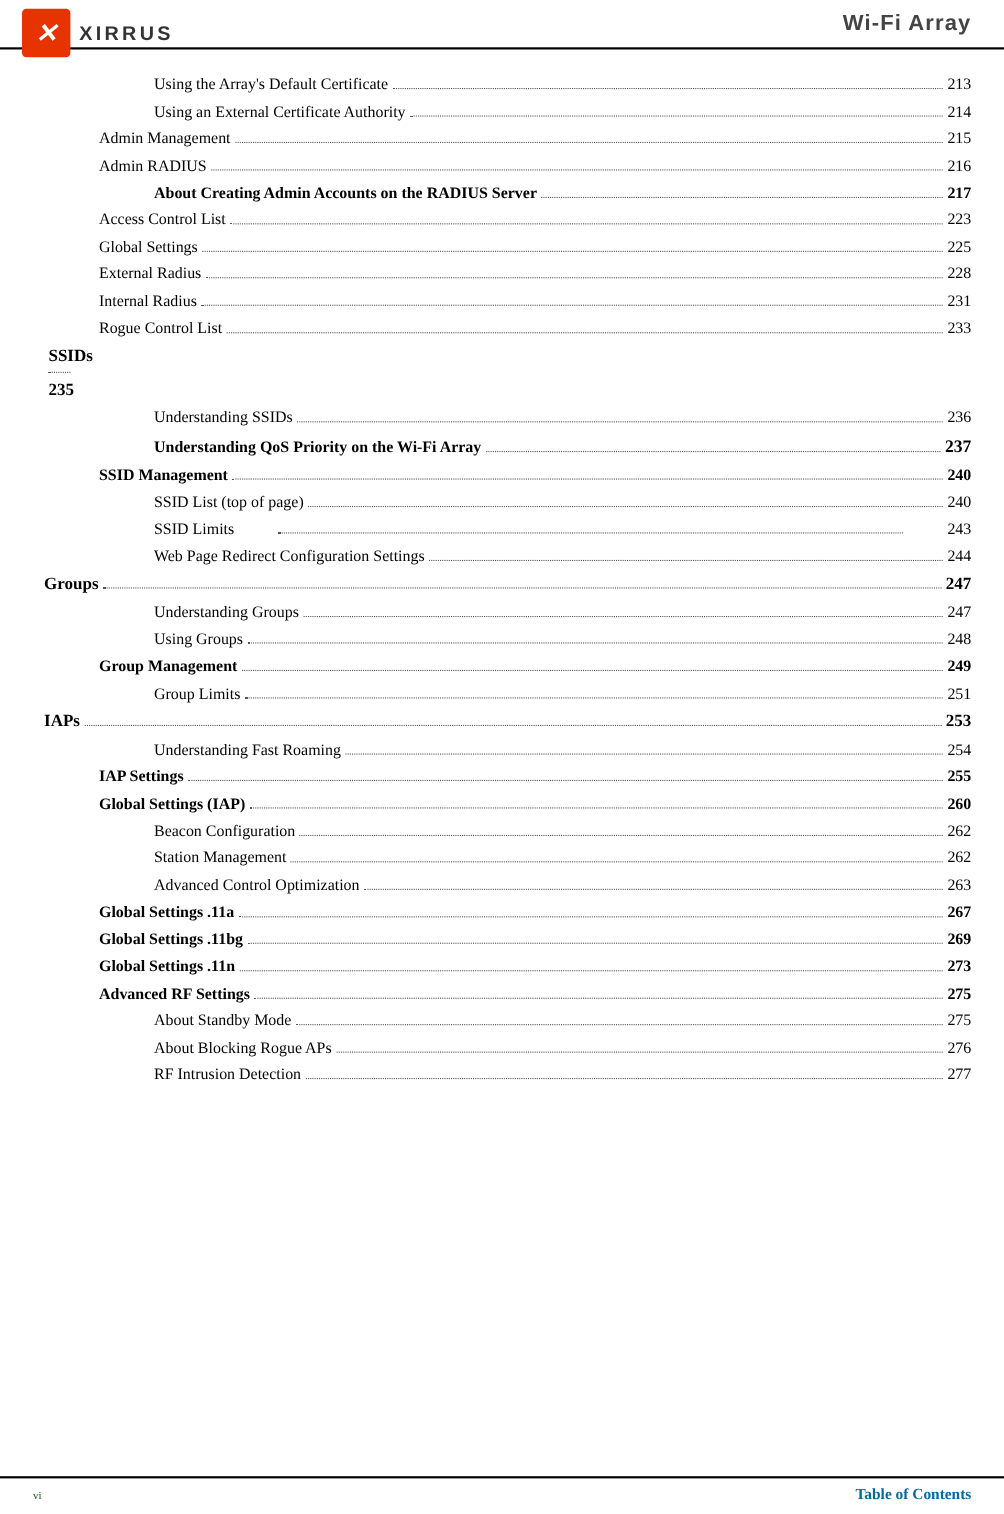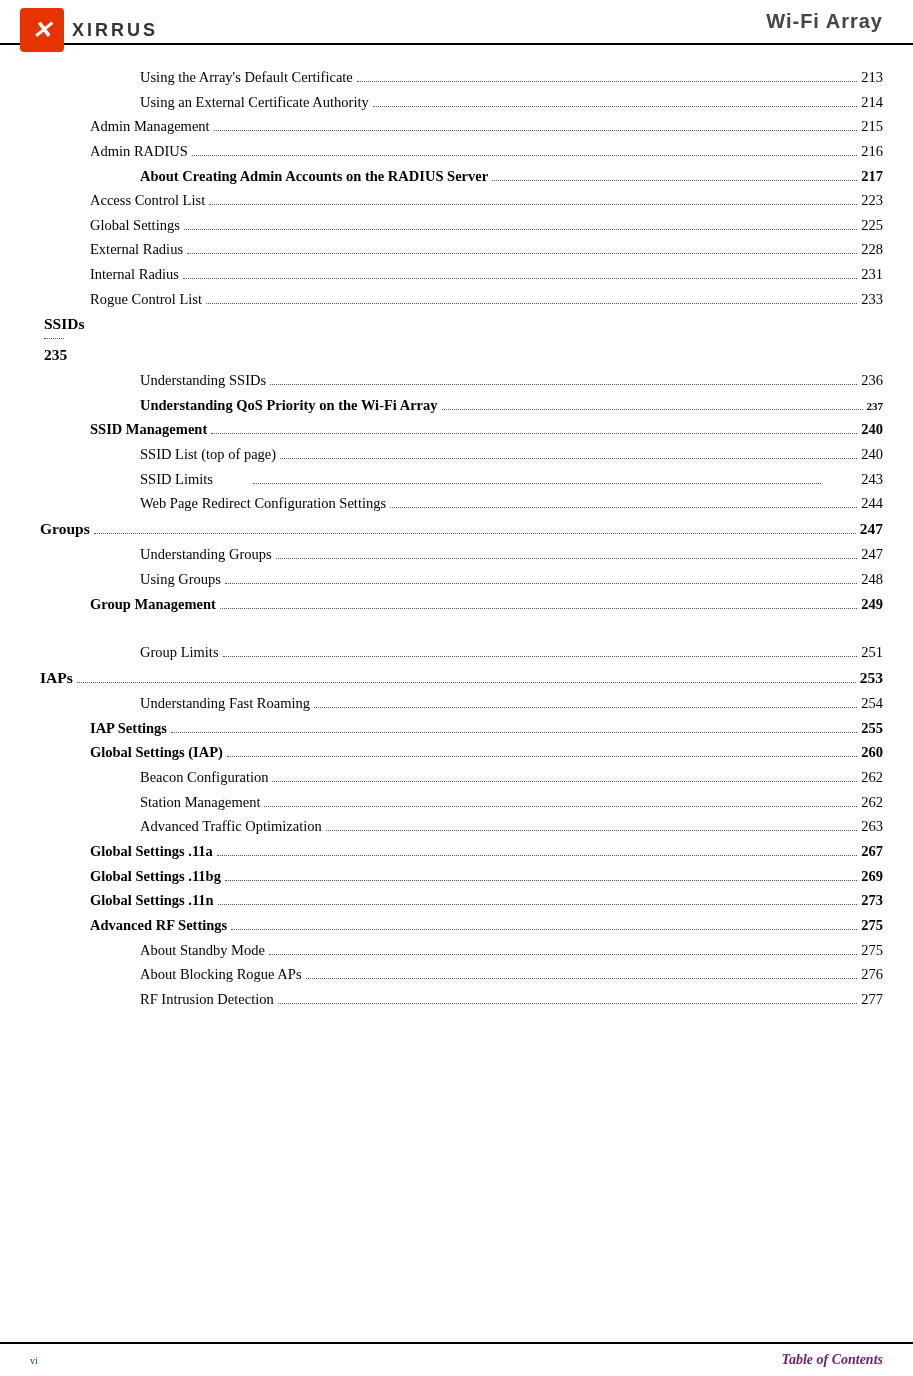--- a/index.html
+++ b/index.html
@@ -89,23 +89,22 @@
       align-items: center;
       padding: 8px 30px;
       border-top: 2px solid #000;
     }
     .footer-left {
       font-size: 10px;
       color: #14532d;
     }
     .footer-right {
       font-size: 14px;
-      font-style: italic;
       font-weight: bold;
-      color: #701a75;
+      color: #0369a1;
     }
   </style>
 </head>
 <body>
 
 <div class="header">
   <div class="logo">
     <div class="logo-icon">
       <span class="logo-x">✕</span>
     </div>
@@ -172,21 +171,21 @@
       <span class="page-num" style="font-weight: bold; font-size: 15.5px;">235</span>
     </div>
     <div class="toc-entry" style="padding-left: 100px;">
       <span class="entry-text">Understanding SSIDs</span>
       <span class="dots"></span>
       <span class="page-num">236</span>
     </div>
     <div class="toc-entry" style="padding-left: 100px;">
       <span class="entry-text" style="font-weight: bold; font-size: 14.5px;">Understanding QoS Priority on the Wi-Fi Array</span>
       <span class="dots"></span>
-      <span class="page-num" style="font-weight: bold; font-size: 11px;">237</span>
+      <span class="page-num" style="font-weight: bold; font-size: 16px;">237</span>
     </div>
     <div class="toc-entry" style="padding-left: 50px;">
       <span class="entry-text" style="font-weight: bold;">SSID Management</span>
       <span class="dots"></span>
       <span class="page-num" style="font-weight: bold;">240</span>
     </div>
     <div class="toc-entry" style="padding-left: 100px;">
       <span class="entry-text">SSID List (top of page)</span>
       <span class="dots"></span>
       <span class="page-num">240</span>
@@ -214,21 +213,21 @@
     <div class="toc-entry" style="padding-left: 100px;">
       <span class="entry-text">Using Groups</span>
       <span class="dots"></span>
       <span class="page-num">248</span>
     </div>
     <div class="toc-entry" style="padding-left: 50px;">
       <span class="entry-text" style="font-weight: bold;">Group Management</span>
       <span class="dots"></span>
       <span class="page-num" style="font-weight: bold;">249</span>
     </div>
-    <div class="toc-entry" style="padding-left: 100px; margin-top: 24px;">
+    <div class="toc-entry" style="padding-left: 100px;">
       <span class="entry-text">Group Limits</span>
       <span class="dots"></span>
       <span class="page-num">251</span>
     </div>
     <div class="toc-entry" style="padding-left: 0px; font-family: Liberation Serif, serif;">
       <span class="entry-text" style="font-weight: bold; font-size: 15.5px;">IAPs</span>
       <span class="dots"></span>
       <span class="page-num" style="font-weight: bold; font-size: 15.5px;">253</span>
     </div>
     <div class="toc-entry" style="padding-left: 100px;">
@@ -250,21 +249,21 @@
       <span class="entry-text">Beacon Configuration</span>
       <span class="dots"></span>
       <span class="page-num">262</span>
     </div>
     <div class="toc-entry" style="padding-left: 100px; justify-content: flex-end;">
       <span class="entry-text">Station Management</span>
       <span class="dots"></span>
       <span class="page-num">262</span>
     </div>
     <div class="toc-entry" style="padding-left: 100px;">
-      <span class="entry-text">Advanced Traffic Optimization</span>
+      <span class="entry-text">Advanced Control Optimization</span>
       <span class="dots"></span>
       <span class="page-num">263</span>
     </div>
     <div class="toc-entry" style="padding-left: 50px;">
       <span class="entry-text" style="font-weight: bold;">Global Settings .11a</span>
       <span class="dots"></span>
       <span class="page-num" style="font-weight: bold;">267</span>
     </div>
     <div class="toc-entry" style="padding-left: 50px;">
       <span class="entry-text" style="font-weight: bold;">Global Settings .11bg</span>

